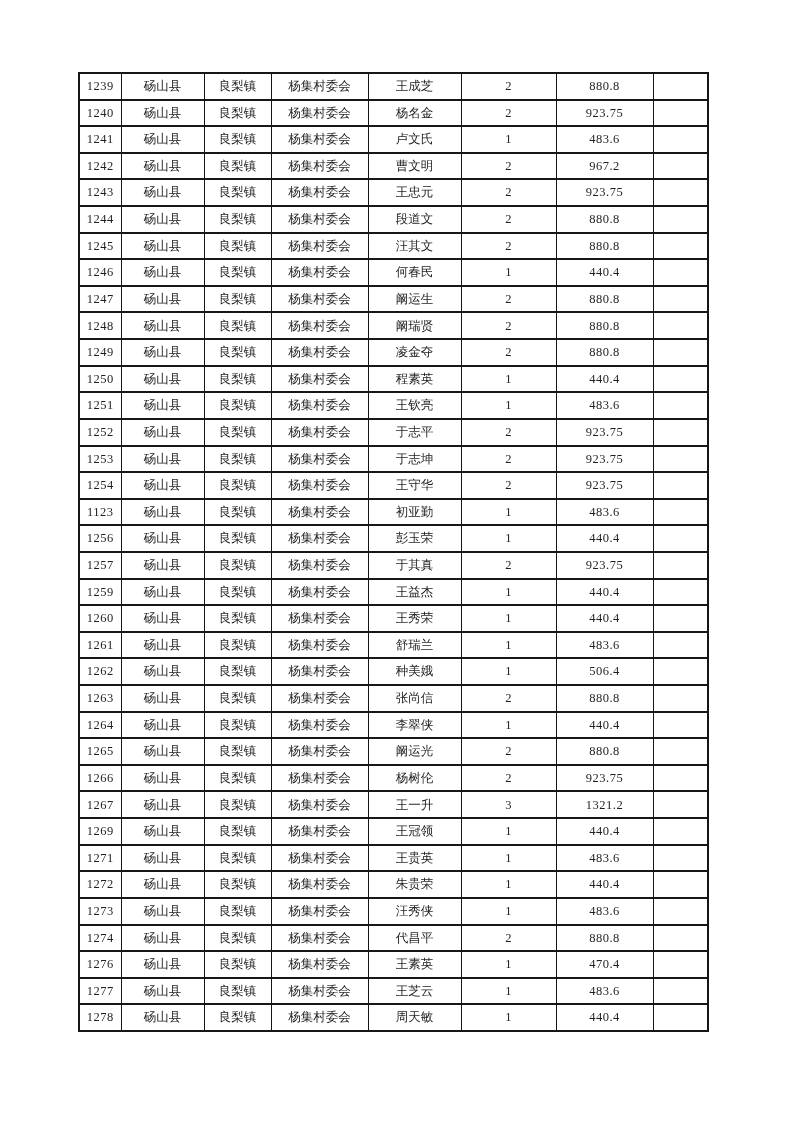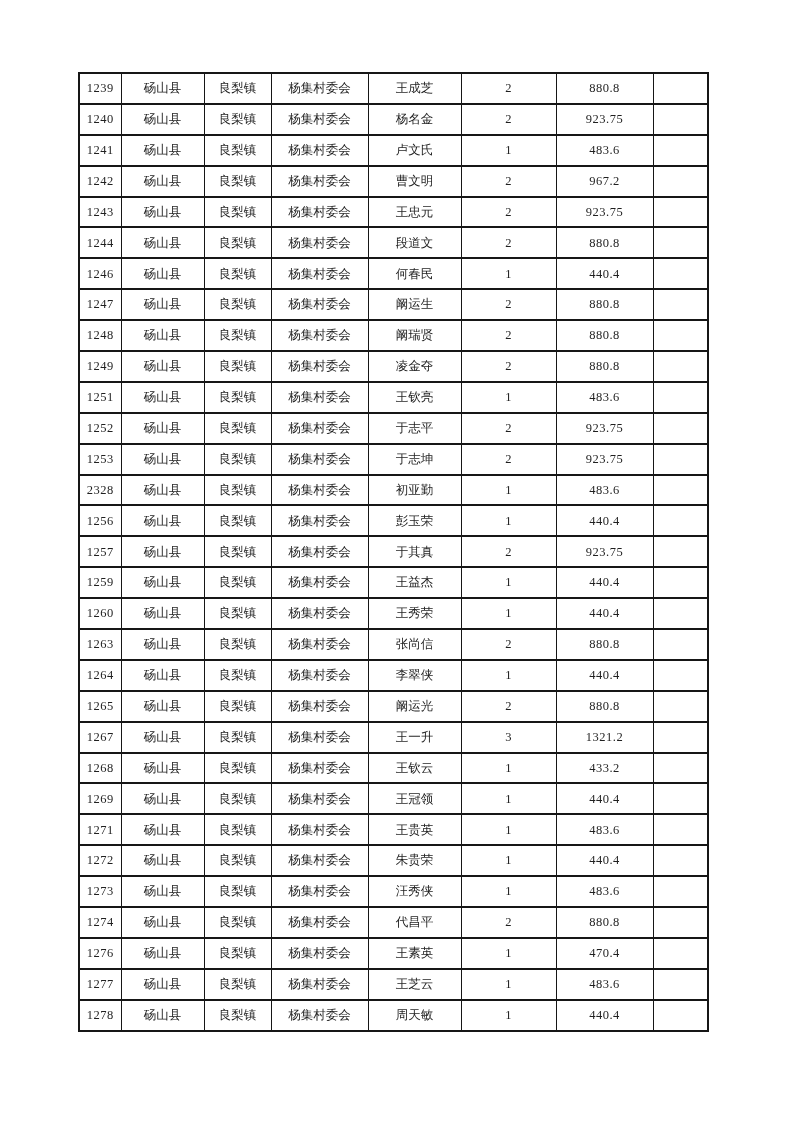--- a/index.html
+++ b/index.html
@@ -127,20 +127,30 @@
           <td data-name="cell-no">1244</td>
           <td data-name="cell-county">砀山县</td>
           <td data-name="cell-town">良梨镇</td>
           <td data-name="cell-village">杨集村委会</td>
           <td data-name="cell-name">段道文</td>
           <td data-name="cell-count">2</td>
           <td data-name="cell-amount">880.8</td>
           <td data-name="cell-note"></td>
         </tr>
         <tr data-name="table-row">
+          <td data-name="cell-no">1245</td>
+          <td data-name="cell-county">砀山县</td>
+          <td data-name="cell-town">良梨镇</td>
+          <td data-name="cell-village">杨集村委会</td>
+          <td data-name="cell-name">汪其文</td>
+          <td data-name="cell-count">2</td>
+          <td data-name="cell-amount">880.8</td>
+          <td data-name="cell-note"></td>
+        </tr>
+        <tr data-name="table-row">
           <td data-name="cell-no">1246</td>
           <td data-name="cell-county">砀山县</td>
           <td data-name="cell-town">良梨镇</td>
           <td data-name="cell-village">杨集村委会</td>
           <td data-name="cell-name">何春民</td>
           <td data-name="cell-count">1</td>
           <td data-name="cell-amount">440.4</td>
           <td data-name="cell-note"></td>
         </tr>
         <tr data-name="table-row">
@@ -167,20 +177,30 @@
           <td data-name="cell-no">1249</td>
           <td data-name="cell-county">砀山县</td>
           <td data-name="cell-town">良梨镇</td>
           <td data-name="cell-village">杨集村委会</td>
           <td data-name="cell-name">凌金夺</td>
           <td data-name="cell-count">2</td>
           <td data-name="cell-amount">880.8</td>
           <td data-name="cell-note"></td>
         </tr>
         <tr data-name="table-row">
+          <td data-name="cell-no">1250</td>
+          <td data-name="cell-county">砀山县</td>
+          <td data-name="cell-town">良梨镇</td>
+          <td data-name="cell-village">杨集村委会</td>
+          <td data-name="cell-name">程素英</td>
+          <td data-name="cell-count">1</td>
+          <td data-name="cell-amount">440.4</td>
+          <td data-name="cell-note"></td>
+        </tr>
+        <tr data-name="table-row">
           <td data-name="cell-no">1251</td>
           <td data-name="cell-county">砀山县</td>
           <td data-name="cell-town">良梨镇</td>
           <td data-name="cell-village">杨集村委会</td>
           <td data-name="cell-name">王钦亮</td>
           <td data-name="cell-count">1</td>
           <td data-name="cell-amount">483.6</td>
           <td data-name="cell-note"></td>
         </tr>
         <tr data-name="table-row">
@@ -197,21 +217,31 @@
           <td data-name="cell-no">1253</td>
           <td data-name="cell-county">砀山县</td>
           <td data-name="cell-town">良梨镇</td>
           <td data-name="cell-village">杨集村委会</td>
           <td data-name="cell-name">于志坤</td>
           <td data-name="cell-count">2</td>
           <td data-name="cell-amount">923.75</td>
           <td data-name="cell-note"></td>
         </tr>
         <tr data-name="table-row">
-          <td data-name="cell-no">2328</td>
+          <td data-name="cell-no">1254</td>
+          <td data-name="cell-county">砀山县</td>
+          <td data-name="cell-town">良梨镇</td>
+          <td data-name="cell-village">杨集村委会</td>
+          <td data-name="cell-name">王守华</td>
+          <td data-name="cell-count">2</td>
+          <td data-name="cell-amount">923.75</td>
+          <td data-name="cell-note"></td>
+        </tr>
+        <tr data-name="table-row">
+          <td data-name="cell-no">1123</td>
           <td data-name="cell-county">砀山县</td>
           <td data-name="cell-town">良梨镇</td>
           <td data-name="cell-village">杨集村委会</td>
           <td data-name="cell-name">初亚勤</td>
           <td data-name="cell-count">1</td>
           <td data-name="cell-amount">483.6</td>
           <td data-name="cell-note"></td>
         </tr>
         <tr data-name="table-row">
           <td data-name="cell-no">1256</td>
@@ -247,20 +277,40 @@
           <td data-name="cell-no">1260</td>
           <td data-name="cell-county">砀山县</td>
           <td data-name="cell-town">良梨镇</td>
           <td data-name="cell-village">杨集村委会</td>
           <td data-name="cell-name">王秀荣</td>
           <td data-name="cell-count">1</td>
           <td data-name="cell-amount">440.4</td>
           <td data-name="cell-note"></td>
         </tr>
         <tr data-name="table-row">
+          <td data-name="cell-no">1261</td>
+          <td data-name="cell-county">砀山县</td>
+          <td data-name="cell-town">良梨镇</td>
+          <td data-name="cell-village">杨集村委会</td>
+          <td data-name="cell-name">舒瑞兰</td>
+          <td data-name="cell-count">1</td>
+          <td data-name="cell-amount">483.6</td>
+          <td data-name="cell-note"></td>
+        </tr>
+        <tr data-name="table-row">
+          <td data-name="cell-no">1262</td>
+          <td data-name="cell-county">砀山县</td>
+          <td data-name="cell-town">良梨镇</td>
+          <td data-name="cell-village">杨集村委会</td>
+          <td data-name="cell-name">种美娥</td>
+          <td data-name="cell-count">1</td>
+          <td data-name="cell-amount">506.4</td>
+          <td data-name="cell-note"></td>
+        </tr>
+        <tr data-name="table-row">
           <td data-name="cell-no">1263</td>
           <td data-name="cell-county">砀山县</td>
           <td data-name="cell-town">良梨镇</td>
           <td data-name="cell-village">杨集村委会</td>
           <td data-name="cell-name">张尚信</td>
           <td data-name="cell-count">2</td>
           <td data-name="cell-amount">880.8</td>
           <td data-name="cell-note"></td>
         </tr>
         <tr data-name="table-row">
@@ -274,40 +324,40 @@
           <td data-name="cell-note"></td>
         </tr>
         <tr data-name="table-row">
           <td data-name="cell-no">1265</td>
           <td data-name="cell-county">砀山县</td>
           <td data-name="cell-town">良梨镇</td>
           <td data-name="cell-village">杨集村委会</td>
           <td data-name="cell-name">阚运光</td>
           <td data-name="cell-count">2</td>
           <td data-name="cell-amount">880.8</td>
+          <td data-name="cell-note"></td>
+        </tr>
+        <tr data-name="table-row">
+          <td data-name="cell-no">1266</td>
+          <td data-name="cell-county">砀山县</td>
+          <td data-name="cell-town">良梨镇</td>
+          <td data-name="cell-village">杨集村委会</td>
+          <td data-name="cell-name">杨树伦</td>
+          <td data-name="cell-count">2</td>
+          <td data-name="cell-amount">923.75</td>
           <td data-name="cell-note"></td>
         </tr>
         <tr data-name="table-row">
           <td data-name="cell-no">1267</td>
           <td data-name="cell-county">砀山县</td>
           <td data-name="cell-town">良梨镇</td>
           <td data-name="cell-village">杨集村委会</td>
           <td data-name="cell-name">王一升</td>
           <td data-name="cell-count">3</td>
           <td data-name="cell-amount">1321.2</td>
-          <td data-name="cell-note"></td>
-        </tr>
-        <tr data-name="table-row">
-          <td data-name="cell-no">1268</td>
-          <td data-name="cell-county">砀山县</td>
-          <td data-name="cell-town">良梨镇</td>
-          <td data-name="cell-village">杨集村委会</td>
-          <td data-name="cell-name">王钦云</td>
-          <td data-name="cell-count">1</td>
-          <td data-name="cell-amount">433.2</td>
           <td data-name="cell-note"></td>
         </tr>
         <tr data-name="table-row">
           <td data-name="cell-no">1269</td>
           <td data-name="cell-county">砀山县</td>
           <td data-name="cell-town">良梨镇</td>
           <td data-name="cell-village">杨集村委会</td>
           <td data-name="cell-name">王冠领</td>
           <td data-name="cell-count">1</td>
           <td data-name="cell-amount">440.4</td>

